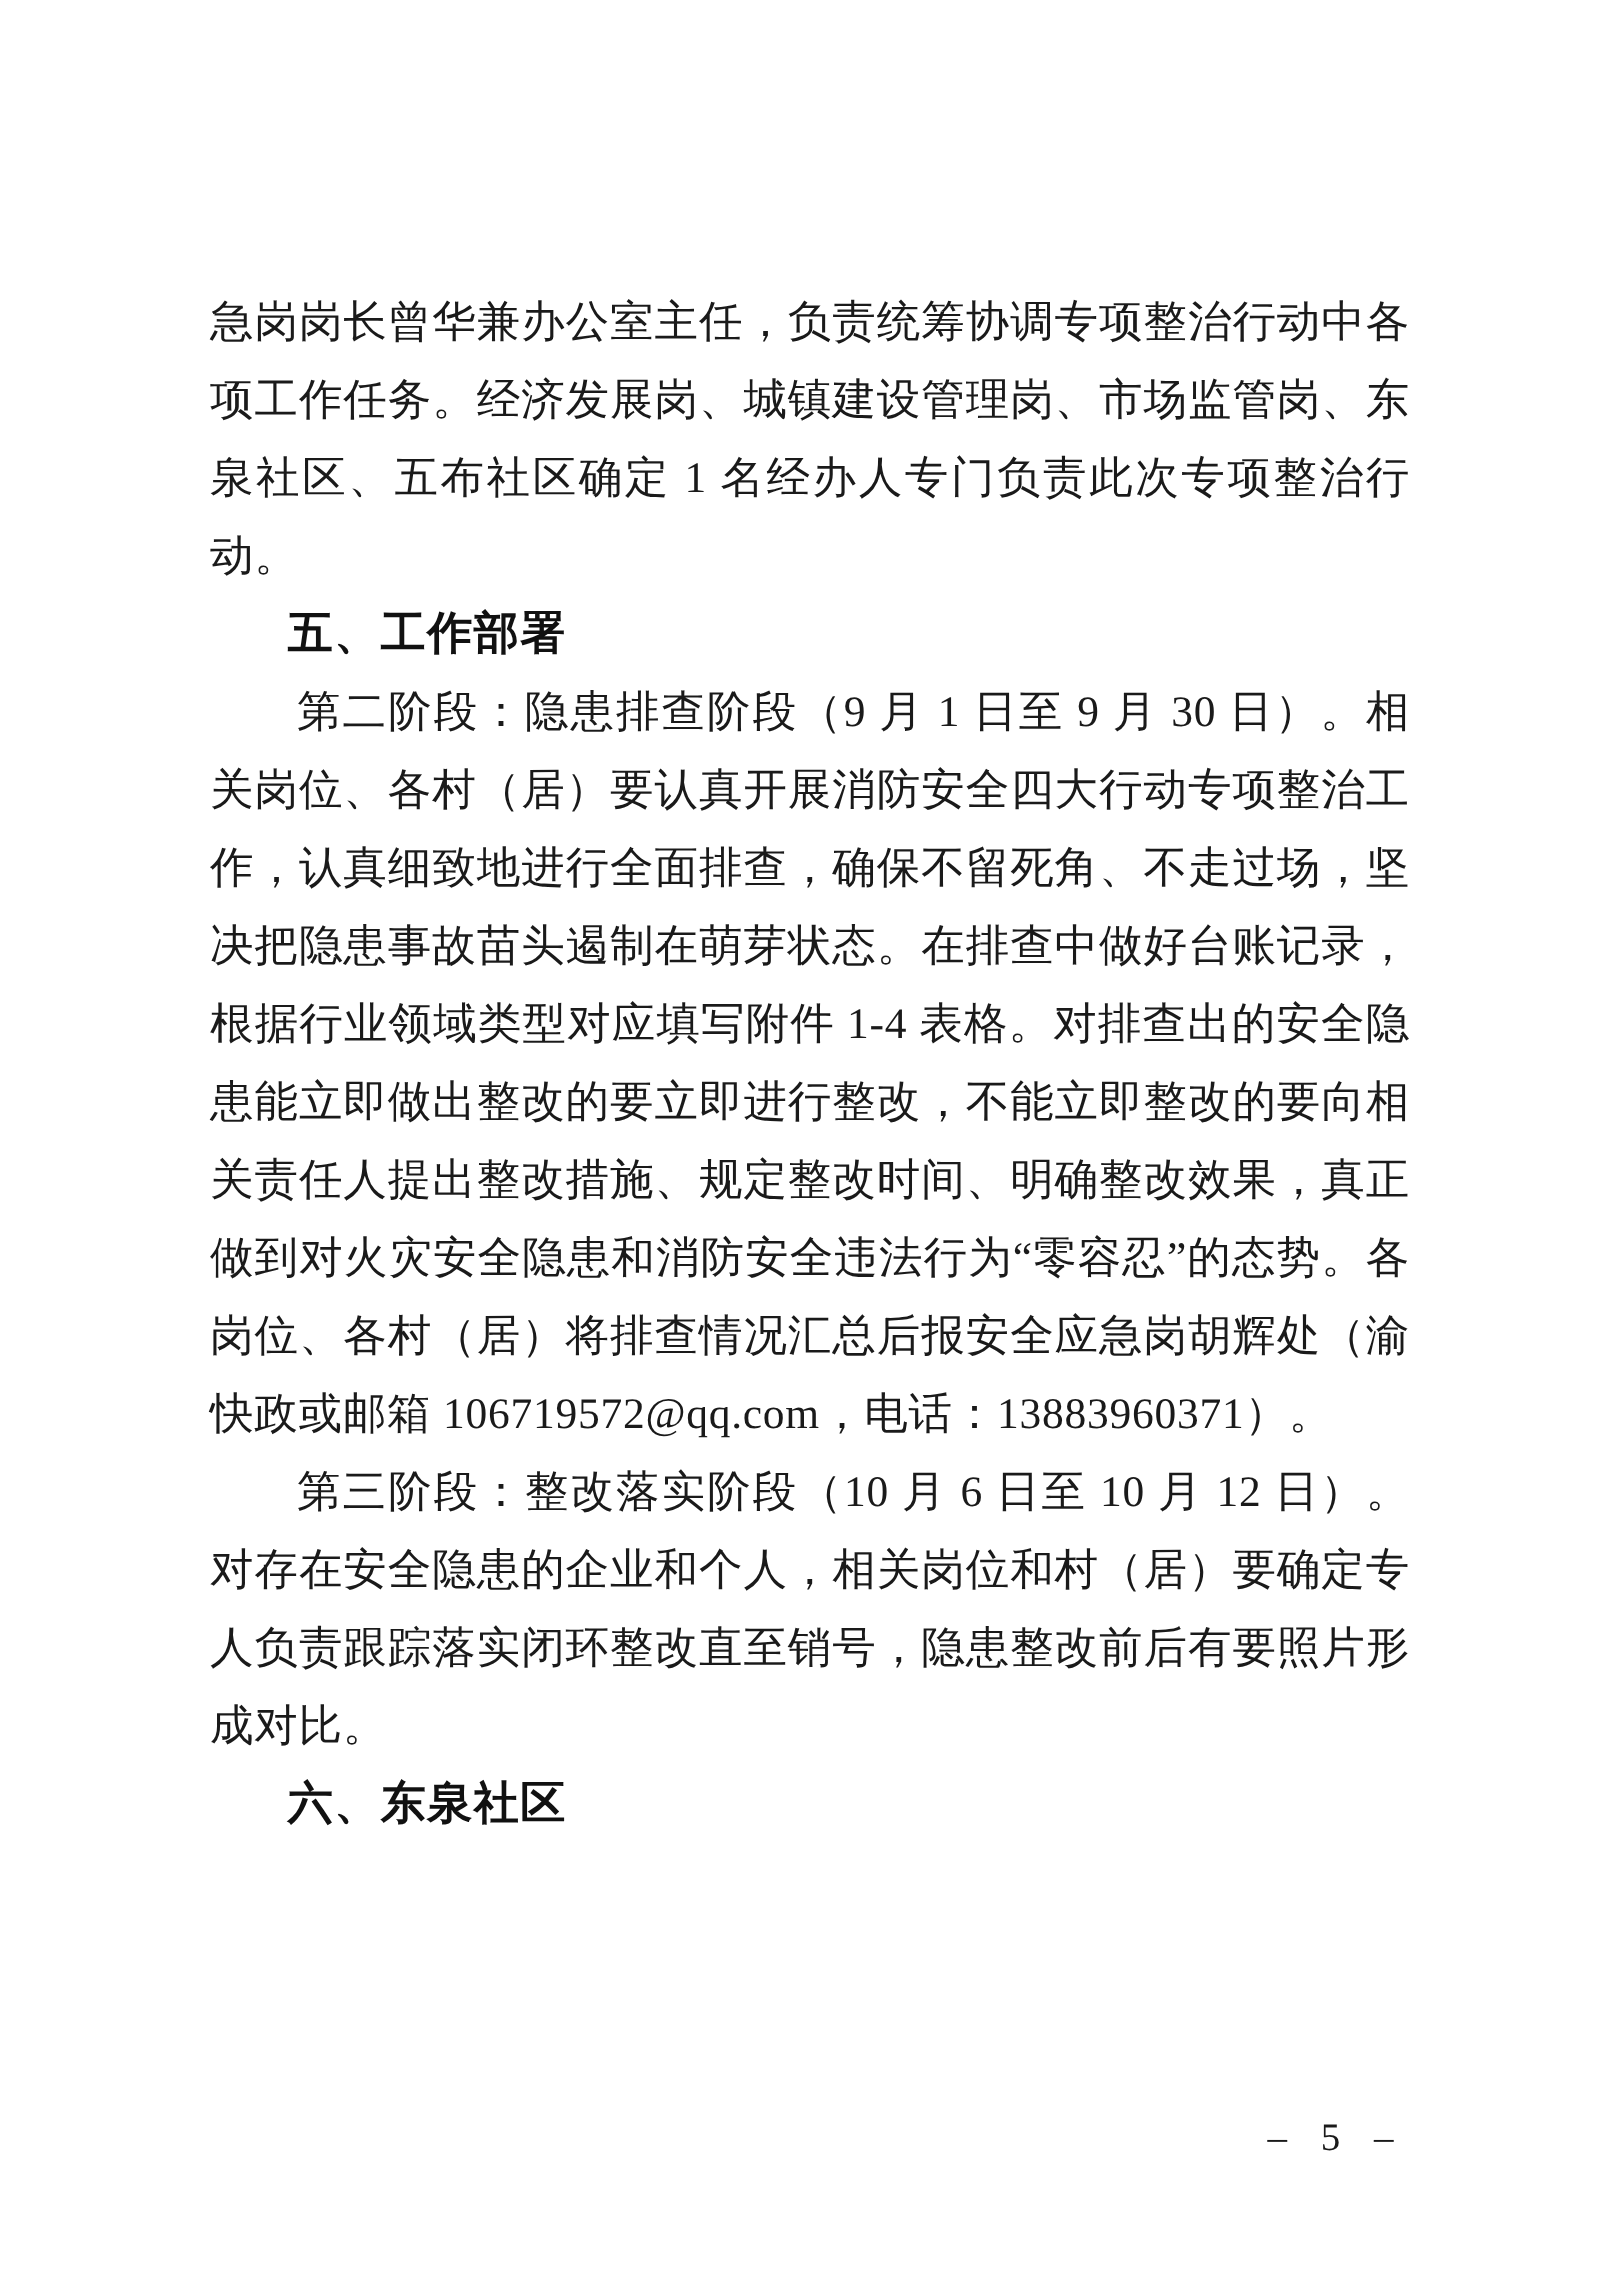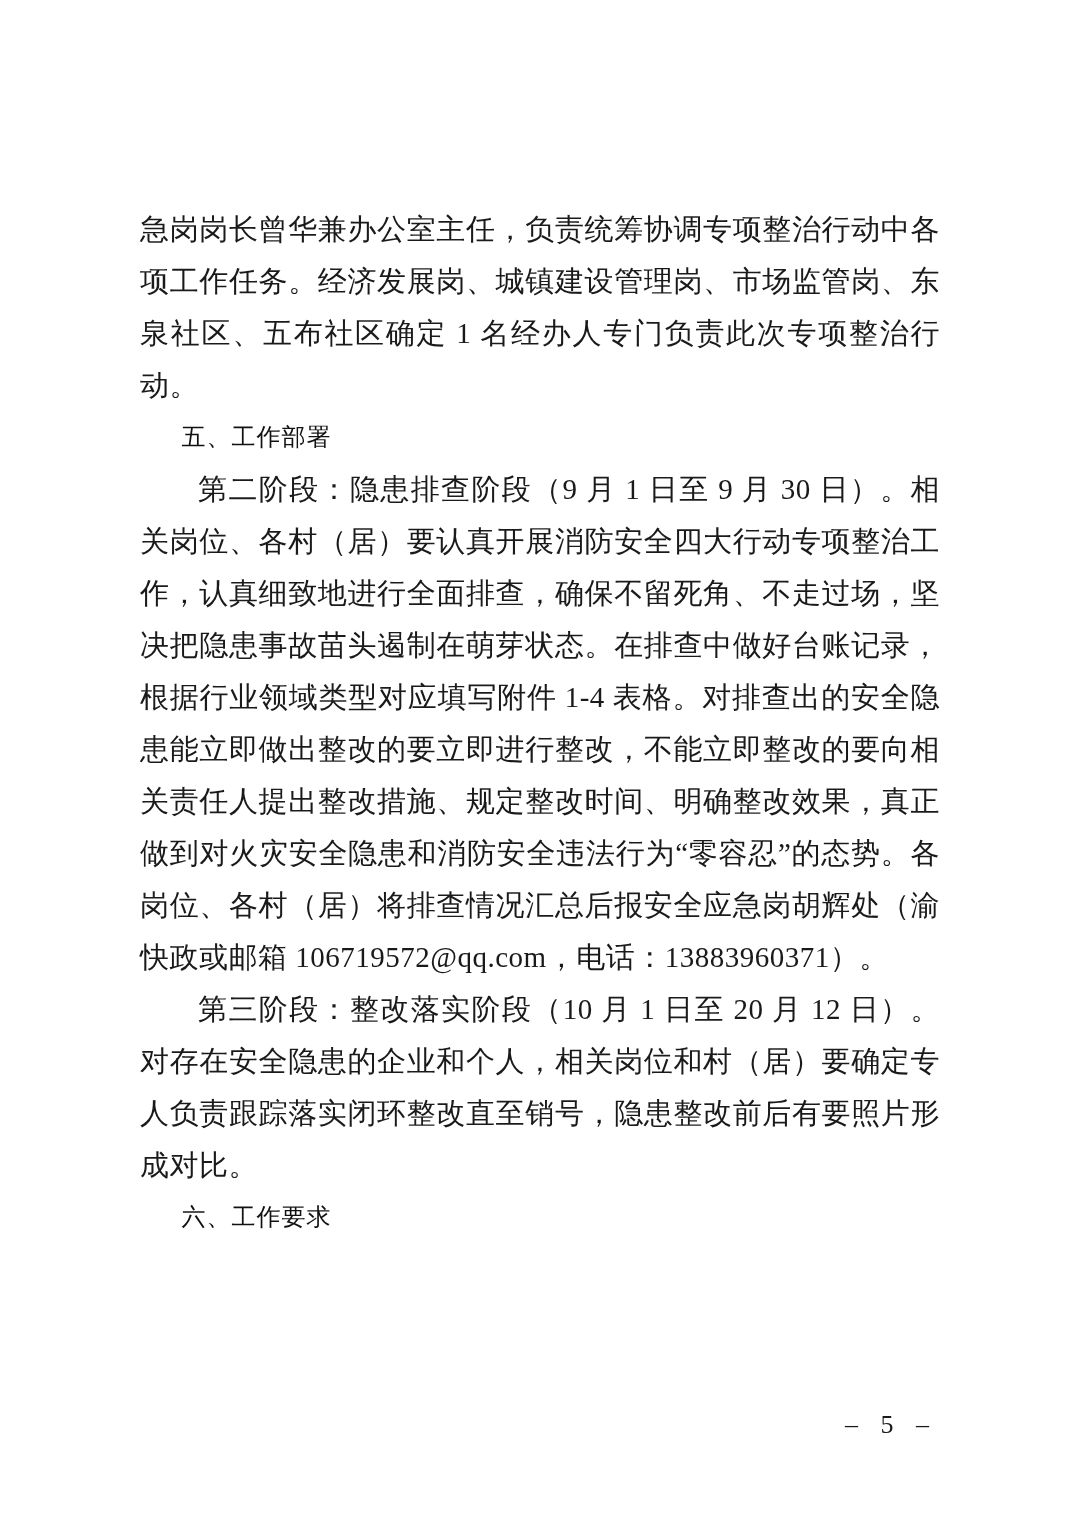--- a/index.html
+++ b/index.html
@@ -11,42 +11,42 @@
     position: relative;
     width: 1074px;
     height: 1520px;
     background: #ffffff;
     overflow: hidden;
     box-sizing: border-box;
   }
   .doc-content {
     position: absolute;
     left: 140px;
-    top: 203px;
+    top: 189px;
     width: 800px;
   }
   .body-para {
     margin: 0;
     font-family: "Liberation Serif", "DejaVu Serif", serif;
     font-size: 29px;
     line-height: 52px;
     color: #1a1a1a;
     text-align: justify;
     text-justify: inter-character;
     letter-spacing: 0.5px;
     word-break: break-all;
   }
   .body-para.indent {
     text-indent: 2em;
   }
   .section-heading {
     margin: 0;
     font-family: "Liberation Sans", "DejaVu Sans", sans-serif;
-    font-weight: normal;
-    font-size: 24px;
+    font-weight: bold;
+    font-size: 30px;
     line-height: 52px;
     color: #111111;
     text-indent: 1.73em;
     letter-spacing: 1px;
   }
   .page-number {
     position: absolute;
     right: 137px;
     bottom: 80px;
     font-family: "Liberation Serif", "DejaVu Serif", serif;
@@ -57,17 +57,17 @@
   }
 </style>
 </head>
 <body>
 
 <div class="page">
   <div class="doc-content">
     <p class="body-para">急岗岗长曾华兼办公室主任，负责统筹协调专项整治行动中各项工作任务。经济发展岗、城镇建设管理岗、市场监管岗、东泉社区、五布社区确定 1 名经办人专门负责此次专项整治行动。</p>
     <p class="section-heading">五、工作部署</p>
     <p class="body-para indent">第二阶段：隐患排查阶段（9 月 1 日至 9 月 30 日）。相关岗位、各村（居）要认真开展消防安全四大行动专项整治工作，认真细致地进行全面排查，确保不留死角、不走过场，坚决把隐患事故苗头遏制在萌芽状态。在排查中做好台账记录，根据行业领域类型对应填写附件 1-4 表格。对排查出的安全隐患能立即做出整改的要立即进行整改，不能立即整改的要向相关责任人提出整改措施、规定整改时间、明确整改效果，真正做到对火灾安全隐患和消防安全违法行为“零容忍”的态势。各岗位、各村（居）将排查情况汇总后报安全应急岗胡辉处（渝快政或邮箱 106719572@qq.com，电话：13883960371）。</p>
-    <p class="body-para indent">第三阶段：整改落实阶段（10 月 1 日至 20 月 12 日）。对存在安全隐患的企业和个人，相关岗位和村（居）要确定专人负责跟踪落实闭环整改直至销号，隐患整改前后有要照片形成对比。</p>
-    <p class="section-heading">六、工作要求</p>
+    <p class="body-para indent">第三阶段：整改落实阶段（10 月 6 日至 10 月 12 日）。对存在安全隐患的企业和个人，相关岗位和村（居）要确定专人负责跟踪落实闭环整改直至销号，隐患整改前后有要照片形成对比。</p>
+    <p class="section-heading">六、东泉社区</p>
   </div>
   <div class="page-number">– 5 –</div>
 </div>
 
 </body></html>

